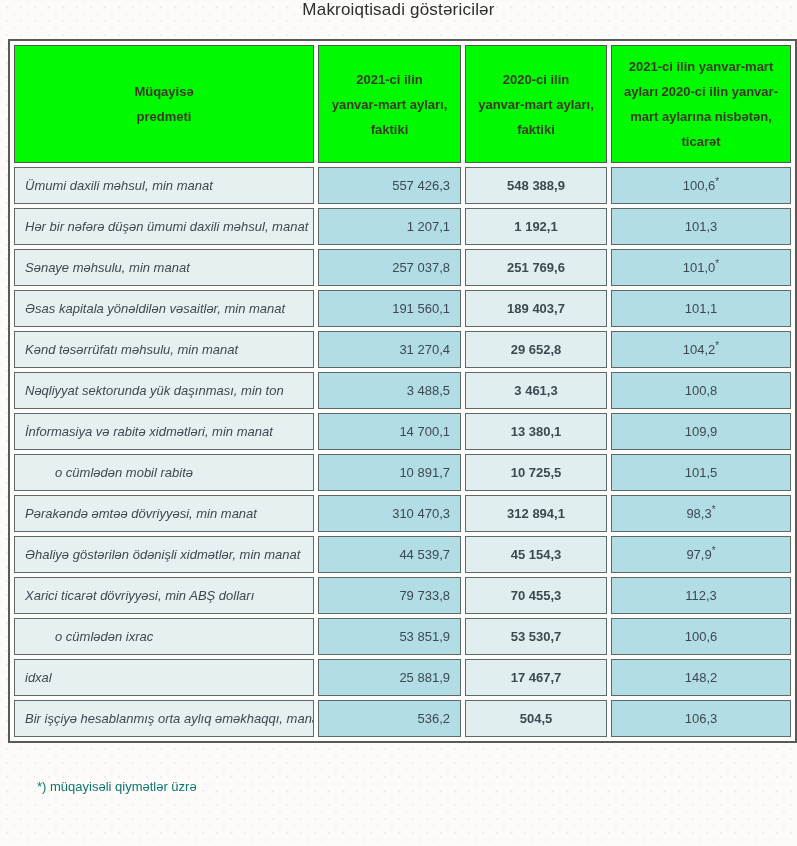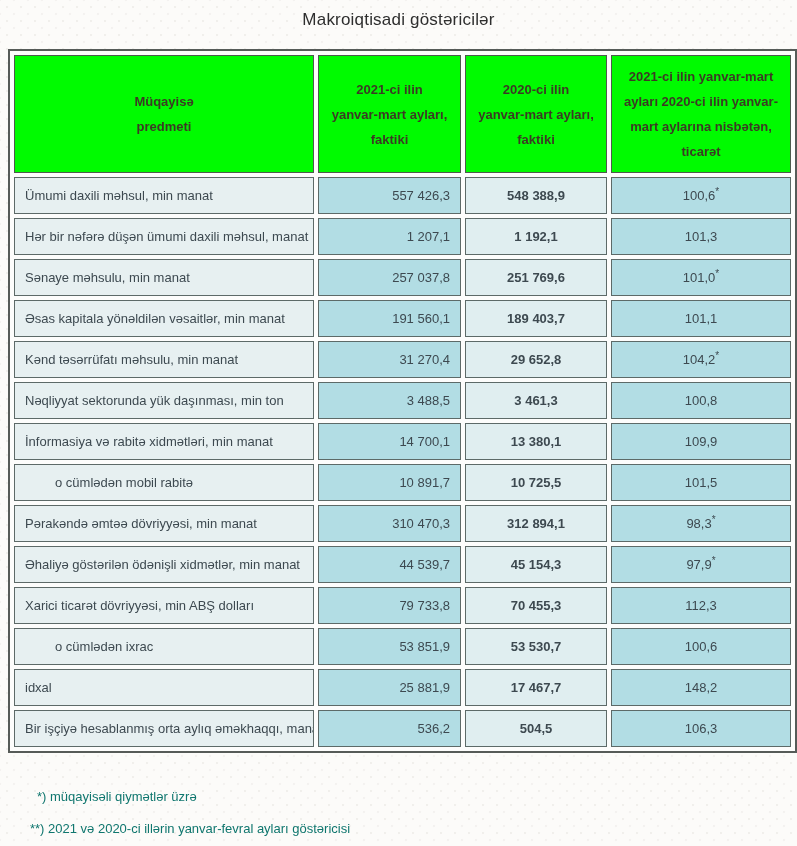--- a/index.html
+++ b/index.html
@@ -12,21 +12,21 @@
       radial-gradient(circle, rgba(175,165,155,0.10) 1px, transparent 1.6px);
     background-size:14px 14px;
     background-position:0 0,7px 7px;
     color:#3a3a3a;
     overflow:hidden;
   }
   .page-title{
     text-align:center;
     font-size:17px;
     color:#2e2e2e;
-    padding:10px 0 6px 0;
+    padding:0 0 6px 0;
     letter-spacing:0.2px;
   }
   table.stats{
     margin:13px 7px 0 8px;
     border:2px solid #565b58;
     border-spacing:4px;
     border-collapse:separate;
     background:#fdfdfc;
     table-layout:fixed;
     width:782px;
@@ -46,21 +46,21 @@
   td{
     border:1px solid #5d6a68;
     font-size:13px;
     color:#3d4950;
     padding:9px 10px;
     vertical-align:middle;
     height:17px;
     overflow:hidden;
     white-space:nowrap;
   }
-  td.label-cell{background:#e7f0f1;text-align:left;}
+  td.label-cell{background:#e7f0f1;text-align:left;font-style:italic;}
   td.label-cell.indent{padding-left:40px;}
   td.v2021-cell{background:#b2dde4;text-align:right;}
   td.v2020-cell{background:#e0eef0;text-align:center;font-weight:bold;}
   td.pct-cell{background:#b2dde4;text-align:center;}
   sup{font-size:10px;line-height:0;}
   .footnotes{margin:36px 0 0 30px;font-size:13px;color:#0f766e;}
   .footnote{margin-bottom:17px;}
   .footnote.single-star{padding-left:7px;}
 </style>
 </head>
@@ -182,14 +182,13 @@
         <td class="label-cell"><span>Bir işçiyə hesablanmış orta aylıq əməkhaqqı, manat</span></td>
         <td class="v2021-cell"><span>536,2</span></td>
         <td class="v2020-cell"><span>504,5</span></td>
         <td class="pct-cell"><span>106,3</span></td>
       </tr>
     </tbody>
 </table>
 
 <div class="footnotes">
   <div class="footnote single-star">*) müqayisəli qiymətlər üzrə</div>
-  <div class="footnote">**) 2021 və 2020-ci illərin yanvar-fevral ayları göstəricisi</div>
 </div>
 
 </body></html>

